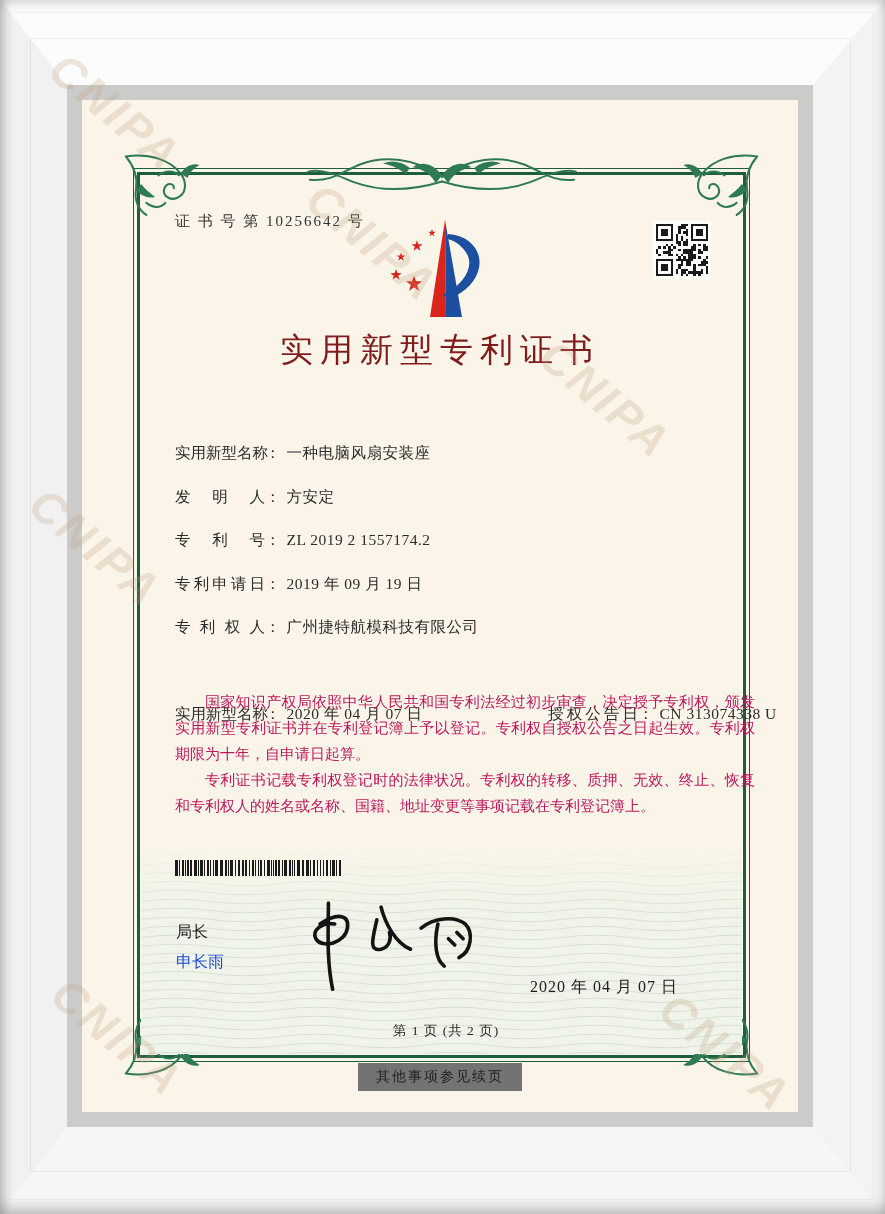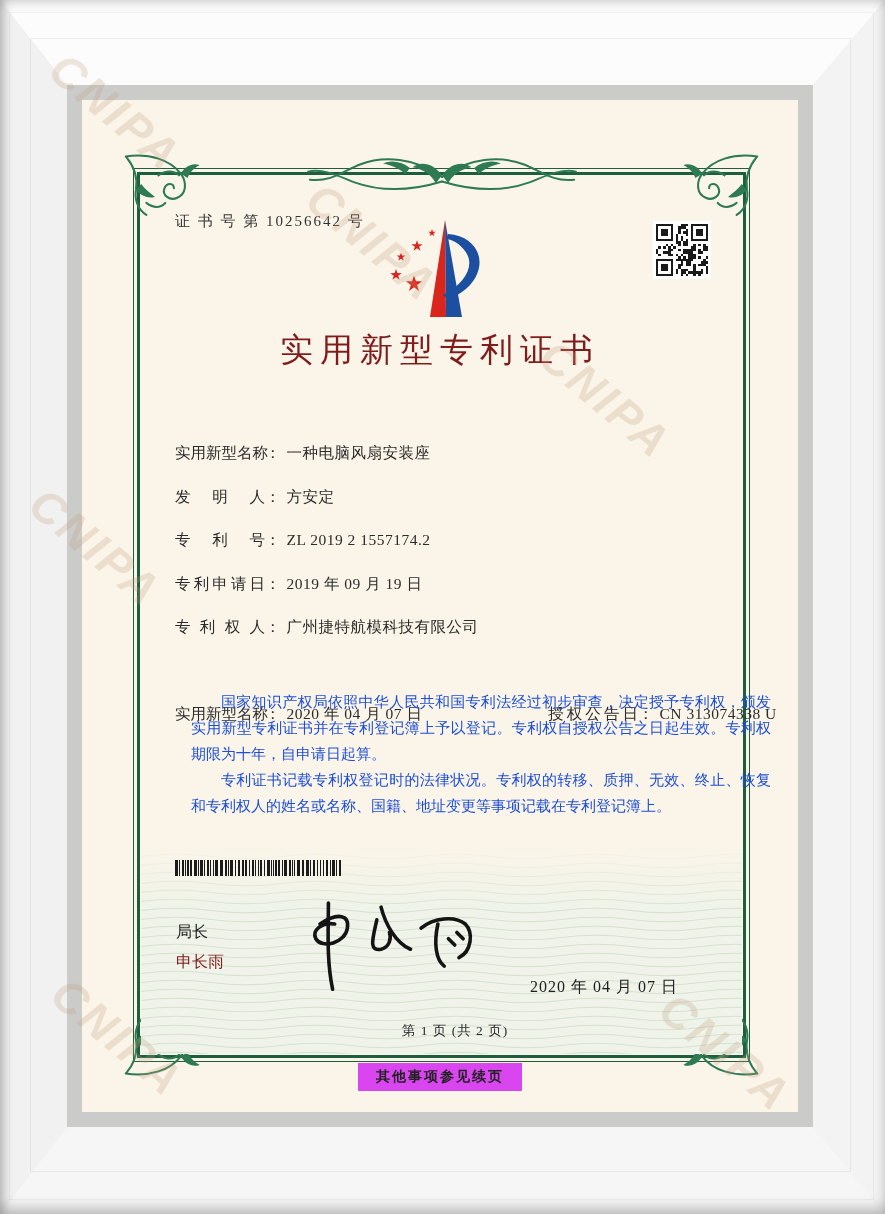--- a/index.html
+++ b/index.html
@@ -59,37 +59,37 @@
   .title { position:absolute; top:228px; left:0; width:100%; text-align:center;
            font-size:33px; font-weight:normal; letter-spacing:7px; color:#7f1d1d; }
 
   .field-row { position:absolute; left:93px; right:40px; height:22px; font-size:15.5px; white-space:nowrap;margin-top:45px; }
   .flabel { display:inline-block; width:90px; text-align:justify; text-align-last:justify; vertical-align:top; }
   .fcolon { display:inline-block; margin-right:6px; }
   .fvalue { letter-spacing:0.5px; }
   .pair2 { position:absolute; left:373px; top:0; }
 
   .paras { position:absolute; top:589px; left:93px; width:580px; font-size:15px;
-           line-height:1.74; color:#1d4ed8; text-align:justify;margin-left:16px; }
+           line-height:1.74; color:#be185d; text-align:justify; }
   .paras p { text-indent:2em; }
 
   .barcode { position:absolute; top:760px; left:93px; width:167px; height:16px; }
   .barcode svg { width:100%; height:100%; display:block; }
 
   .signer-title { position:absolute; top:822px; left:94px; font-size:16px;
                   font-family:"Liberation Sans","DejaVu Sans",sans-serif; color:#1c1c1c; }
   .signer-name  { position:absolute; top:852px; left:94px; font-size:16px;
-                  font-family:Liberation Sans, sans-serif; color:#7f1d1d; }
+                  font-family:Liberation Sans, sans-serif; color:#1d4ed8; }
   .signature { position:absolute; top:796px; left:198px; width:200px; height:96px; color:#141414; }
   .sign-date { position:absolute; top:877px; left:448px; font-size:16px; color:#1e1e1e; letter-spacing:1px; }
 
-  .page-info { position:absolute; top:922px; left:9px; width:100%; text-align:center;
+  .page-info { position:absolute; top:922px; left:0; width:100%; text-align:center;
                font-size:13.5px; color:#2a2a2a; letter-spacing:1px;padding-left:12px; }
   .cont-note { position:absolute; top:963px; left:50%; transform:translateX(-50%);
-               background:#d946ef; padding:5px 18px; font-size:14px; letter-spacing:2px; color:#222;font-weight:bold; }
+               background:#737373; padding:5px 18px; font-size:14px; letter-spacing:2px; color:#222; }
 </style>
 </head>
 <body>
 
 <div class="scene">
 
   <div class="frame"></div>
   <div class="frame-step"></div>
   <div class="frame-step2"></div>
   <div class="mat"></div>

